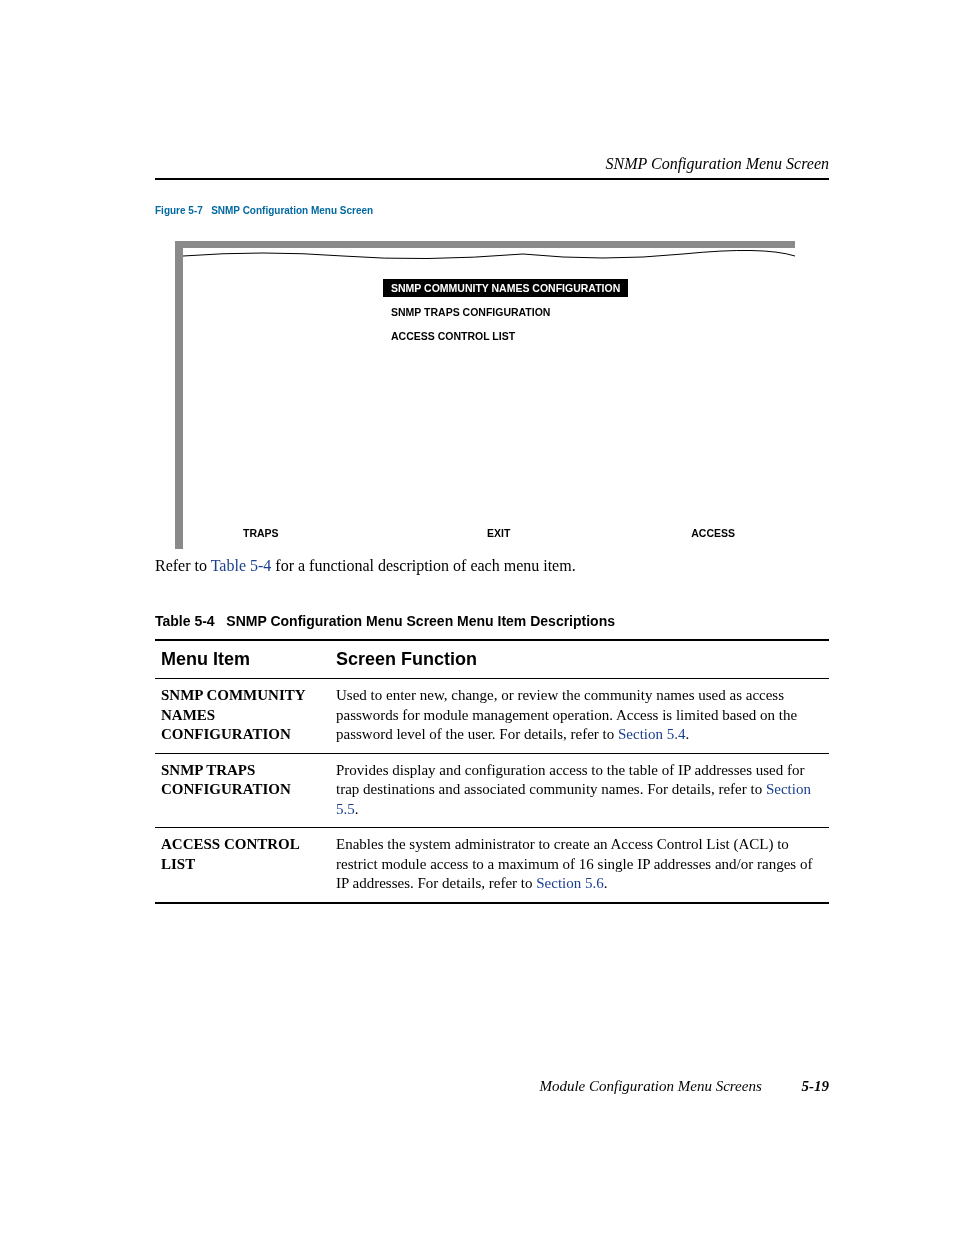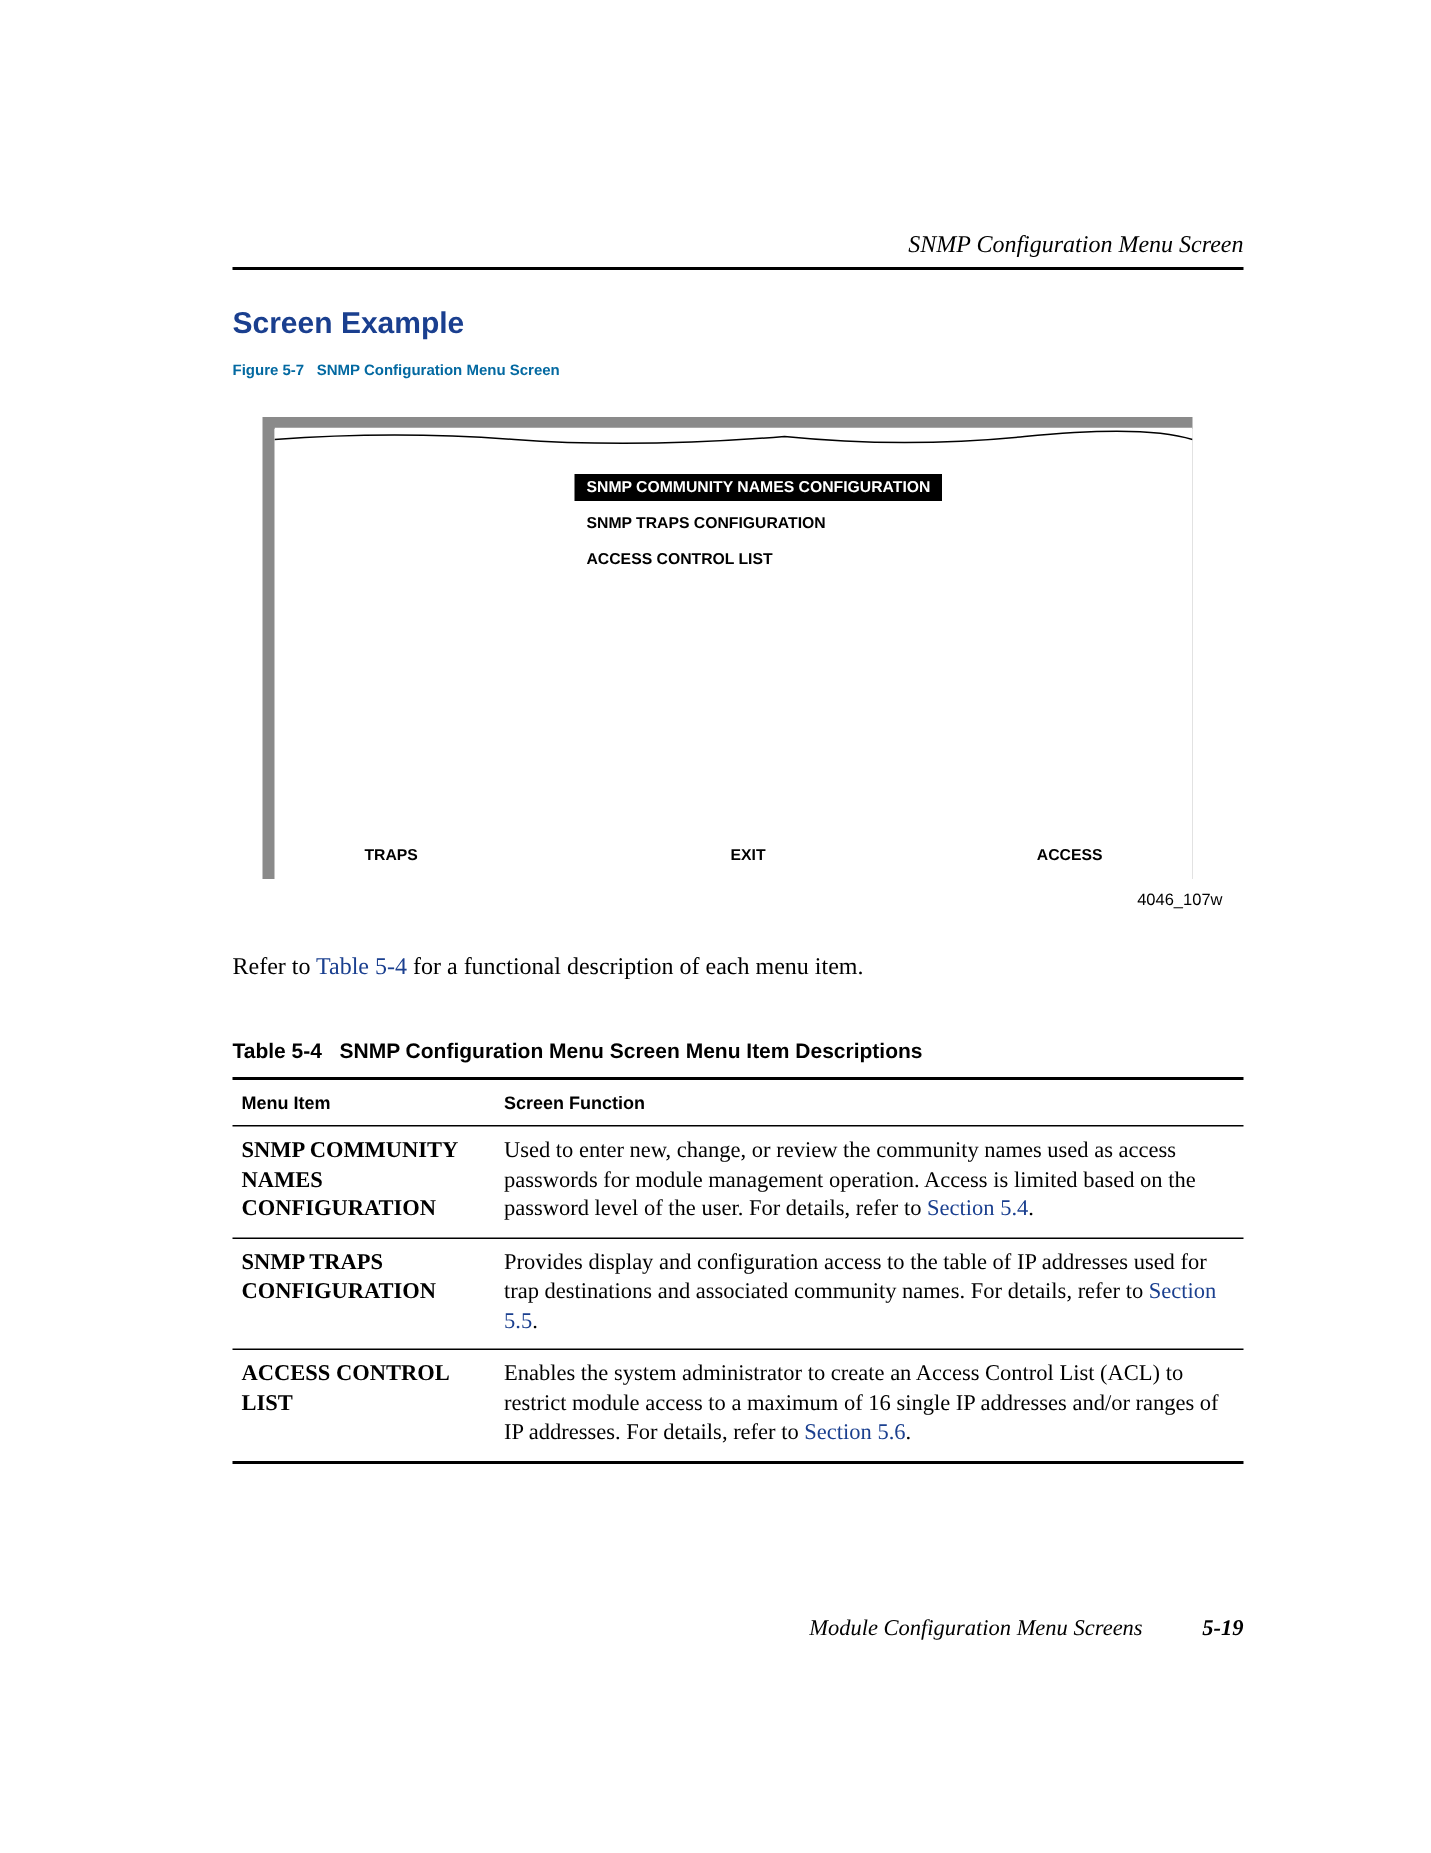--- a/index.html
+++ b/index.html
@@ -117,21 +117,21 @@
       margin-bottom: 10px;
     }
     table.desc {
       width: 100%;
       border-collapse: collapse;
       font-size: 15px;
     }
     table.desc th {
       font-family: Arial, Helvetica, sans-serif;
       font-weight: bold;
-      font-size: 12px;
+      font-size: 18px;
       text-align: left;
       padding: 8px 6px;
       border-top: 2px solid #000;
       border-bottom: 1.5px solid #000;
     }
     table.desc td {
       vertical-align: top;
       padding: 7px 6px 8px 6px;
       border-bottom: 1px solid #000;
       line-height: 1.3;
@@ -154,21 +154,20 @@
     .footer .pn { font-weight: bold; font-style: italic; margin-left: 36px; }
   </style>
 </head>
 <body>
 
 <div class="header-area">SNMP Configuration Menu Screen</div>
 <div class="header-rule"></div>
 
 <div class="content">
 
-  <h2 class="section">Screen Example</h2>
 
   <div class="figure-caption">
     <span>Figure 5-7</span>&nbsp;&nbsp;&nbsp;<span>SNMP Configuration Menu Screen</span>
   </div>
 
   <div class="screen-figure">
     <div class="screen-shadow">
       <div class="screen-body">
         <svg class="wavy-top" viewBox="0 0 612 16" preserveAspectRatio="none">
           <path d="M0,8 Q80,2 160,8 T340,6 Q420,14 500,6 T612,8 L612,0 L0,0 Z" fill="#fff" stroke="#000" stroke-width="0"></path>
@@ -180,21 +179,20 @@
           <div><span class="menu-item">ACCESS CONTROL LIST</span></div>
         </div>
         <div class="button-row">
           <span class="btn-save">TRAPS</span>
           <span class="btn-exit">EXIT</span>
           <span class="btn-return">ACCESS</span>
         </div>
       </div>
     </div>
   </div>
-  <div class="fig-id" style="width:640px; margin-left:20px;">4046_107w</div>
 
 
   <p class="body-text">
     <span>Refer to </span><span class="link">Table 5-4</span><span> for a functional description of each menu item.</span>
   </p>
 
   <div class="table-caption">
     <span>Table 5-4</span>&nbsp;&nbsp;&nbsp;<span>SNMP Configuration Menu Screen Menu Item Descriptions</span>
   </div>
 

